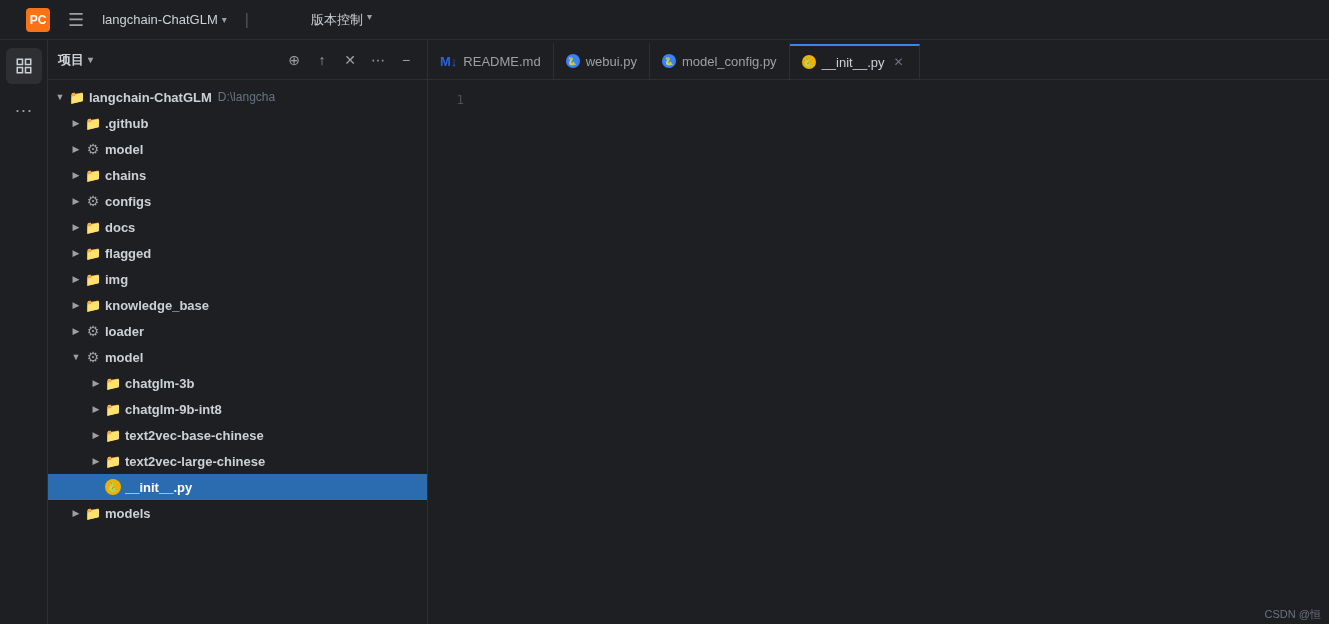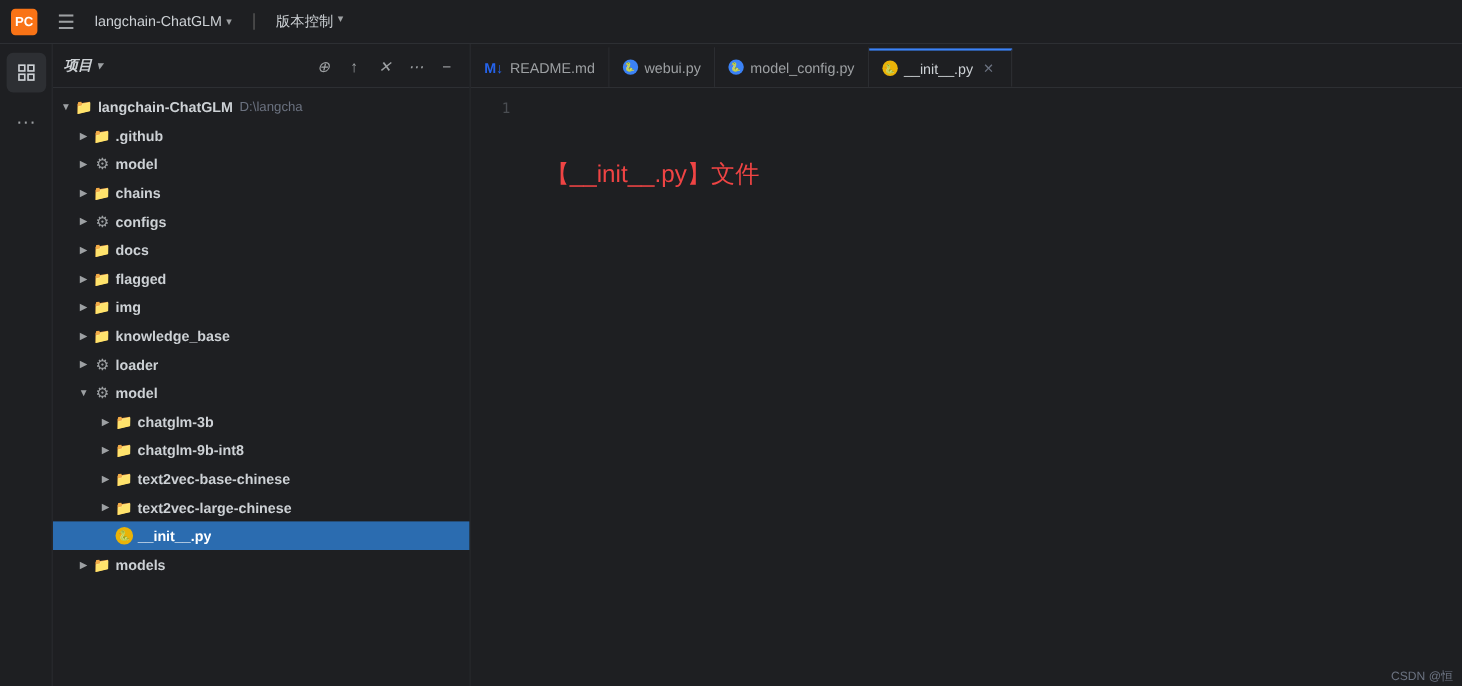--- a/index.html
+++ b/index.html
@@ -11,21 +11,21 @@
       overflow: hidden;
       color: #cdd1d5;
     }
 
     
     .title-bar {
       height: 40px;
       background: #1e1f22;
       display: flex;
       align-items: center;
-      padding: 0 10px;
+      padding: 0 26px;
       gap: 12px;
       border-bottom: 1px solid #2d2f33;
     }
     .title-bar-logo {
       width: 24px;
       height: 24px;
       background: #f97316;
       border-radius: 4px;
       display: flex;
       align-items: center;
@@ -52,20 +52,21 @@
       color: #555;
       margin: 0 6px;
     }
     .title-bar-version {
       font-size: 13px;
       color: #cdd1d5;
       display: flex;
       align-items: flex-start;
       gap: 4px;
       cursor: pointer;
+      margin-left: 44px;
     }
     .chevron-down {
       font-size: 10px;
       color: #9da0a3;
     }
 
     
     .main-layout {
       display: flex;
       height: calc(624px - 40px);
@@ -106,21 +107,20 @@
     }
 
     
     .sidebar-toolbar {
       height: 40px;
       display: flex;
       align-items: center;
       padding: 0 10px;
       gap: 8px;
       border-bottom: 1px solid #2d2f33;
-      font-style: italic;
     }
     .sidebar-title {
       font-size: 13px;
       font-weight: 600;
       color: #cdd1d5;
       flex: 1;
       display: flex;
       align-items: center;
       gap: 4px;
     }
@@ -501,21 +501,20 @@
         <span class="tab-close">✕</span>
       </div>
     </div>
 
     <div class="editor-content">
       <div class="line-numbers">
         <div>1</div>
       </div>
       <div class="editor-text-area">
         <div class="editor-annotation">
-          <div>【__init__.py】文件</div>
         </div>
       </div>
     </div>
   </div>
 </div>
 
 <div class="status-bar">
   <span>CSDN @恒</span>
 </div>
 

